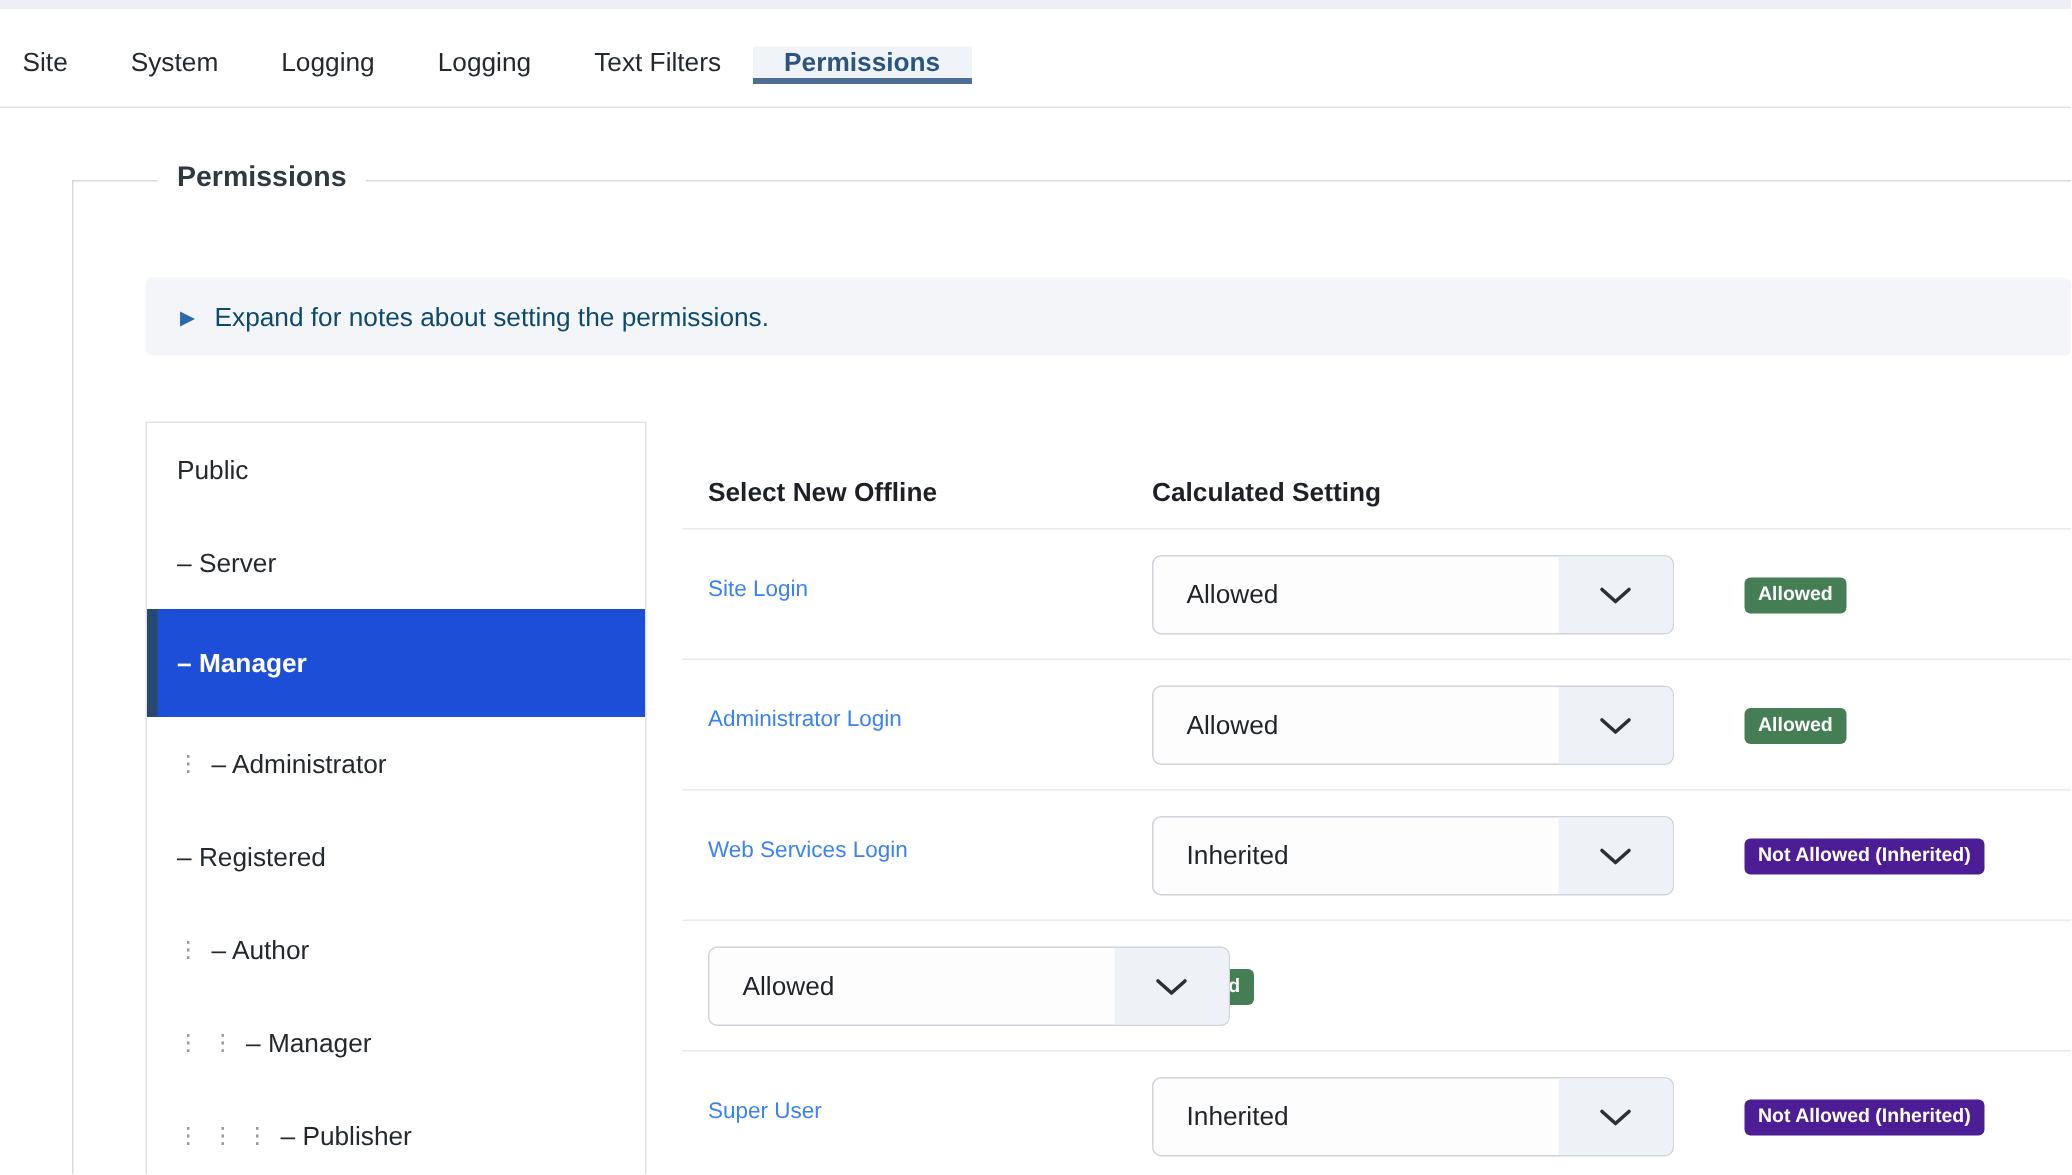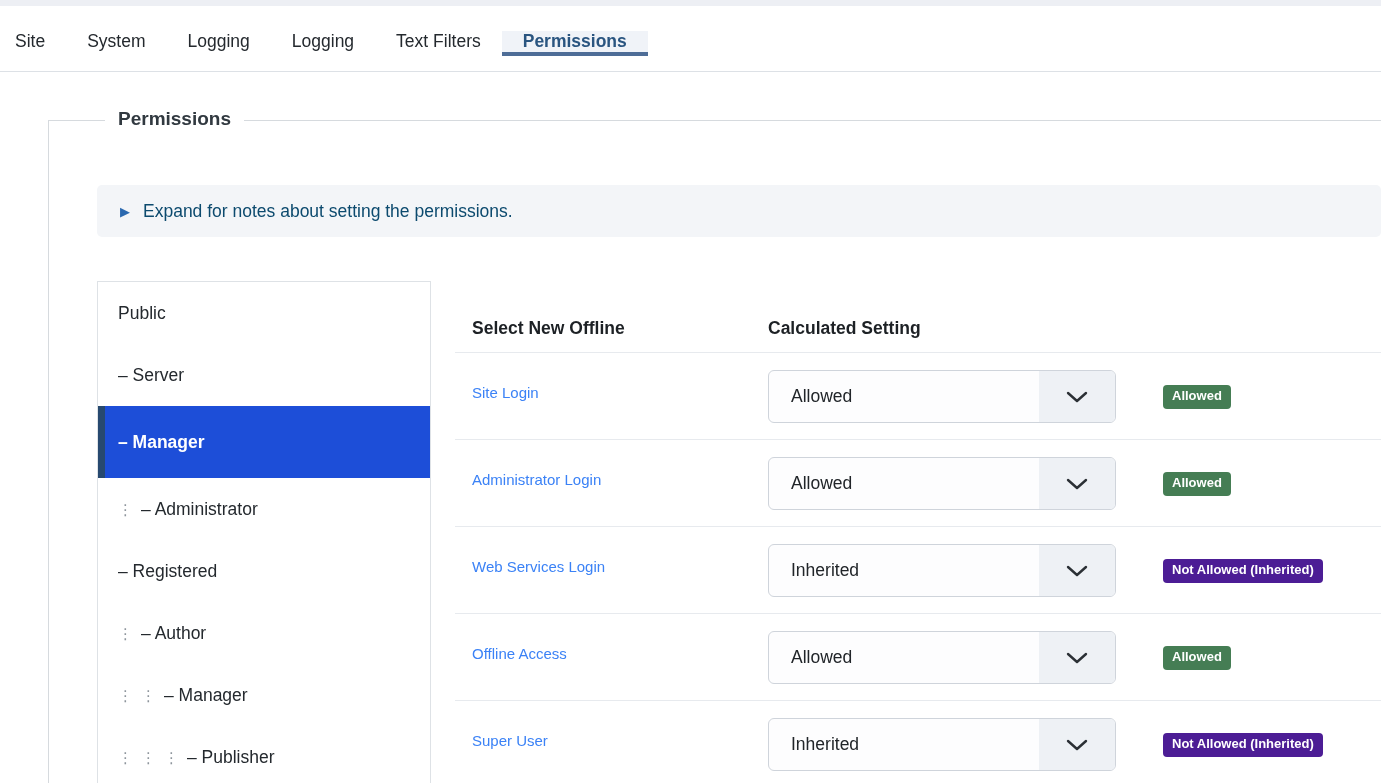--- a/index.html
+++ b/index.html
@@ -204,21 +204,20 @@
             <svg width="22" height="12" viewBox="0 0 22 12">
                 <polyline points="2,2 11,10 20,2" fill="none" stroke="#2b3035" stroke-width="2.4" stroke-linecap="round" stroke-linejoin="round"></polyline>
               </svg>
           </span>
         </div>
       </div>
       <div class="badge-cell"><span class="badge" data-status="danger">Not Allowed (Inherited)</span></div>
     </div>
 
     <div class="prow data">
-      <div class="action-cell"><span class="action-link">Offline Access</span></div>
       <div>
         <div class="select">
           <span>Allowed</span>
           <span class="chev-zone">
             <svg width="22" height="12" viewBox="0 0 22 12">
                 <polyline points="2,2 11,10 20,2" fill="none" stroke="#2b3035" stroke-width="2.4" stroke-linecap="round" stroke-linejoin="round"></polyline>
               </svg>
           </span>
         </div>
       </div>

